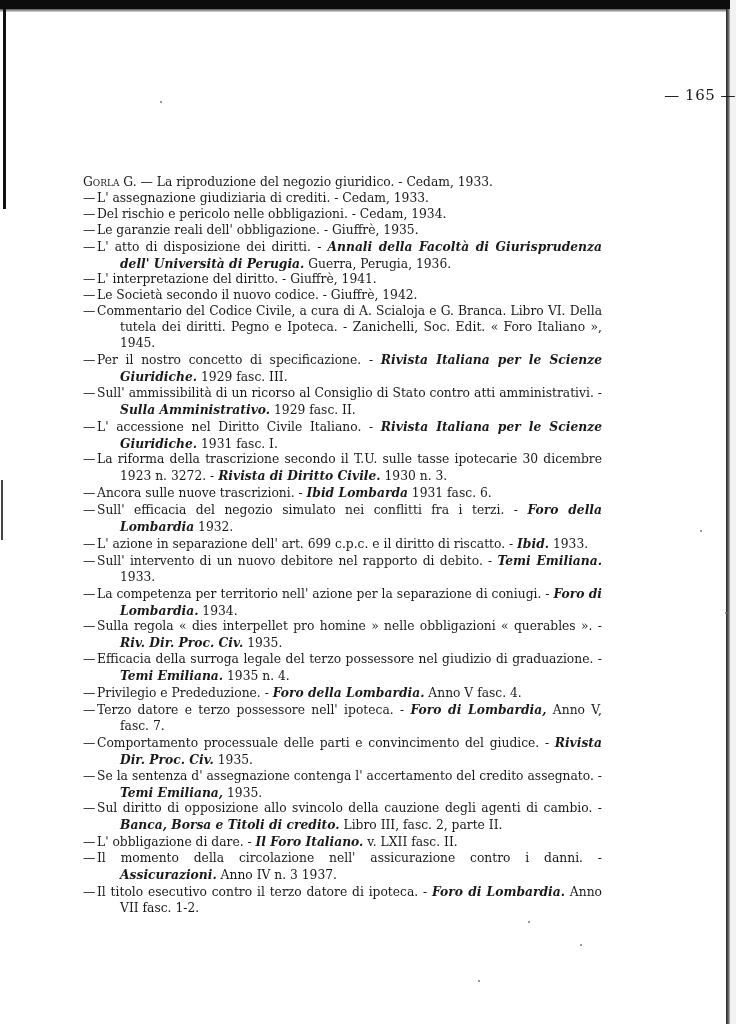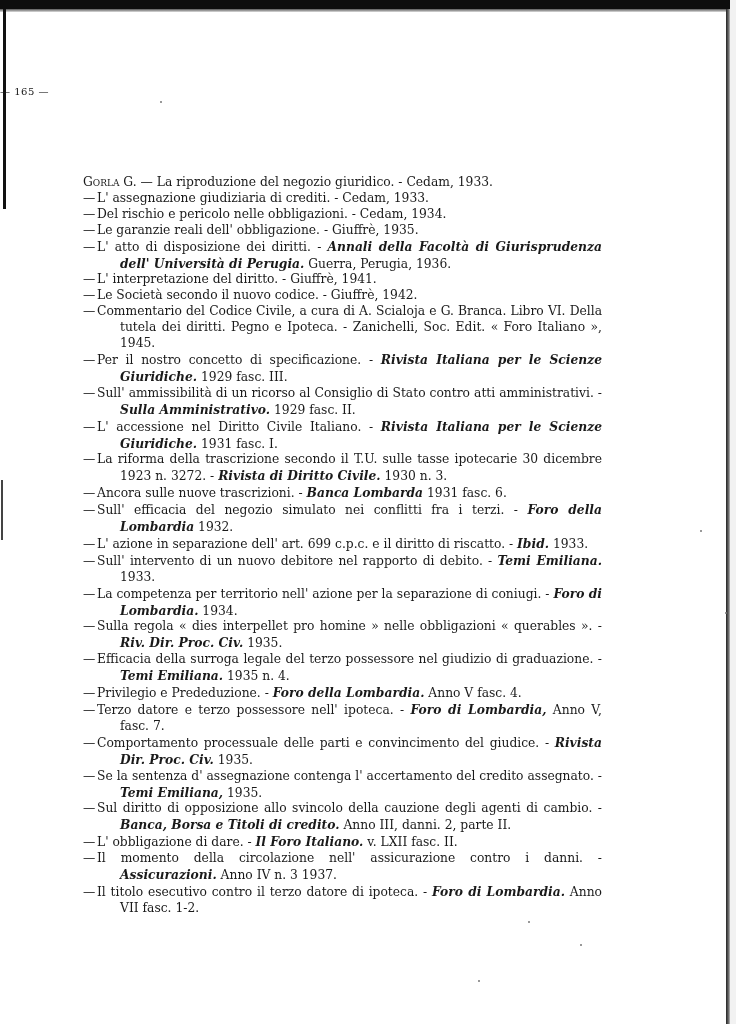--- a/index.html
+++ b/index.html
@@ -9,22 +9,22 @@
     font-family: "DejaVu Serif", "Liberation Serif", serif;
     color: #1a1a1a;
   }
   .top-bar { position: absolute; left: 0; top: 0; width: 736px; height: 9px; background: #0d0d0d; }
   .top-bar2 { position: absolute; left: 0; top: 9px; width: 736px; height: 3px; background: linear-gradient(#555, #ddd); }
   .left-edge { position: absolute; left: 3px; top: 9px; width: 3px; height: 200px; background: #111; }
   .left-edge2 { position: absolute; left: 1px; top: 480px; width: 2px; height: 60px; background: #444; }
   .right-edge { position: absolute; left: 726px; top: 9px; width: 4px; height: 1015px; background: linear-gradient(90deg, #222, #666 60%, #bbb); }
   .right-edge-outer { position: absolute; left: 730px; top: 0; width: 6px; height: 1024px; background: #f2f2f2; }
   .page-number {
-    position: absolute; left: 0; width: 736px; top: 86px; text-align: left;
-    font-size: 10px; letter-spacing: 0.5px;
+    position: absolute; left: 0; width: 736px; top: 86px; text-align: right;
+    font-size: 15px; letter-spacing: 0.5px;
   }
   .biblio {
     position: absolute; left: 83px; top: 139px; width: 519px;
     font-size: 12.3px; line-height: 15.9px;
   }
   .entry { padding-left: 37px; text-indent: -37px; margin: 0; text-align: justify; }
   .entry.first { padding-left: 37px; text-indent: -37px; margin-top: 36px; }
   .dash { display: inline-block; width: 14px; text-indent: 0; }
   .author { font-variant: small-caps; }
   .journal { font-style: italic; font-weight: bold; }
@@ -49,32 +49,32 @@
       <p class="entry"><span class="dash">—</span><span>Del rischio e pericolo nelle obbligazioni. - Cedam, 1934.</span></p>
       <p class="entry"><span class="dash">—</span><span>Le garanzie reali dell' obbligazione. - Giuffrè, 1935.</span></p>
       <p class="entry"><span class="dash">—</span><span>L' atto di disposizione dei diritti. - </span><span class="journal">Annali della Facoltà di Giurisprudenza dell' Università di Perugia.</span><span> Guerra, Perugia, 1936.</span></p>
       <p class="entry"><span class="dash">—</span><span>L' interpretazione del diritto. - Giuffrè, 1941.</span></p>
       <p class="entry"><span class="dash">—</span><span>Le Società secondo il nuovo codice. - Giuffrè, 1942.</span></p>
       <p class="entry"><span class="dash">—</span><span>Commentario del Codice Civile, a cura di A. Scialoja e G. Branca. Libro VI. Della tutela dei diritti. Pegno e Ipoteca. - Zanichelli, Soc. Edit. « Foro Italiano », 1945.</span></p>
       <p class="entry"><span class="dash">—</span><span>Per il nostro concetto di specificazione. - </span><span class="journal">Rivista Italiana per le Scienze Giuridiche.</span><span> 1929 fasc. III.</span></p>
       <p class="entry"><span class="dash">—</span><span>Sull' ammissibilità di un ricorso al Consiglio di Stato contro atti amministrativi. - </span><span class="journal">Sulla Amministrativo.</span><span> 1929 fasc. II.</span></p>
       <p class="entry"><span class="dash">—</span><span>L' accessione nel Diritto Civile Italiano. - </span><span class="journal">Rivista Italiana per le Scienze Giuridiche.</span><span> 1931 fasc. I.</span></p>
       <p class="entry"><span class="dash">—</span><span>La riforma della trascrizione secondo il T.U. sulle tasse ipotecarie 30 dicembre 1923 n. 3272. - </span><span class="journal">Rivista di Diritto Civile.</span><span> 1930 n. 3.</span></p>
-      <p class="entry"><span class="dash">—</span><span>Ancora sulle nuove trascrizioni. - </span><span class="journal">Banca Lombarda</span><span> 1931 fasc. 6.</span></p>
+      <p class="entry"><span class="dash">—</span><span>Ancora sulle nuove trascrizioni. - </span><span class="journal">Ibid Lombarda</span><span> 1931 fasc. 6.</span></p>
       <p class="entry"><span class="dash">—</span><span>Sull' efficacia del negozio simulato nei conflitti fra i terzi. - </span><span class="journal">Foro della Lombardia</span><span> 1932.</span></p>
       <p class="entry"><span class="dash">—</span><span>L' azione in separazione dell' art. 699 c.p.c. e il diritto di riscatto. - </span><span class="journal">Ibid.</span><span> 1933.</span></p>
       <p class="entry"><span class="dash">—</span><span>Sull' intervento di un nuovo debitore nel rapporto di debito. - </span><span class="journal">Temi Emiliana.</span><span> 1933.</span></p>
       <p class="entry"><span class="dash">—</span><span>La competenza per territorio nell' azione per la separazione di coniugi. - </span><span class="journal">Foro di Lombardia.</span><span> 1934.</span></p>
       <p class="entry"><span class="dash">—</span><span>Sulla regola « dies interpellet pro homine » nelle obbligazioni « querables ». - </span><span class="journal">Riv. Dir. Proc. Civ.</span><span> 1935.</span></p>
       <p class="entry"><span class="dash">—</span><span>Efficacia della surroga legale del terzo possessore nel giudizio di graduazione. - </span><span class="journal">Temi Emiliana.</span><span> 1935 n. 4.</span></p>
       <p class="entry"><span class="dash">—</span><span>Privilegio e Prededuzione. - </span><span class="journal">Foro della Lombardia.</span><span> Anno V fasc. 4.</span></p>
       <p class="entry"><span class="dash">—</span><span>Terzo datore e terzo possessore nell' ipoteca. - </span><span class="journal">Foro di Lombardia,</span><span> Anno V, fasc. 7.</span></p>
       <p class="entry"><span class="dash">—</span><span>Comportamento processuale delle parti e convincimento del giudice. - </span><span class="journal">Rivista Dir. Proc. Civ.</span><span> 1935.</span></p>
       <p class="entry"><span class="dash">—</span><span>Se la sentenza d' assegnazione contenga l' accertamento del credito assegnato. - </span><span class="journal">Temi Emiliana,</span><span> 1935.</span></p>
-      <p class="entry"><span class="dash">—</span><span>Sul diritto di opposizione allo svincolo della cauzione degli agenti di cambio. - </span><span class="journal">Banca, Borsa e Titoli di credito.</span><span> Anno III, danni. 2, parte II.</span></p>
+      <p class="entry"><span class="dash">—</span><span>Sul diritto di opposizione allo svincolo della cauzione degli agenti di cambio. - </span><span class="journal">Banca, Borsa e Titoli di credito.</span><span> Libro III, fasc. 2, parte II.</span></p>
       <p class="entry"><span class="dash">—</span><span>L' obbligazione di dare. - </span><span class="journal">Il Foro Italiano.</span><span> v. LXII fasc. II.</span></p>
       <p class="entry"><span class="dash">—</span><span>Il momento della circolazione nell' assicurazione contro i danni. - </span><span class="journal">Assicurazioni.</span><span> Anno IV n. 3 1937.</span></p>
       <p class="entry"><span class="dash">—</span><span>Il titolo esecutivo contro il terzo datore di ipoteca. - </span><span class="journal">Foro di Lombardia.</span><span> Anno VII fasc. 1-2.</span></p>
     </div>
 </div>
 
 <div class="speck" style="left:160px;top:101px"></div>
 <div class="speck" style="left:528px;top:921px"></div>
 <div class="speck" style="left:580px;top:944px"></div>
 <div class="speck" style="left:478px;top:980px"></div>

